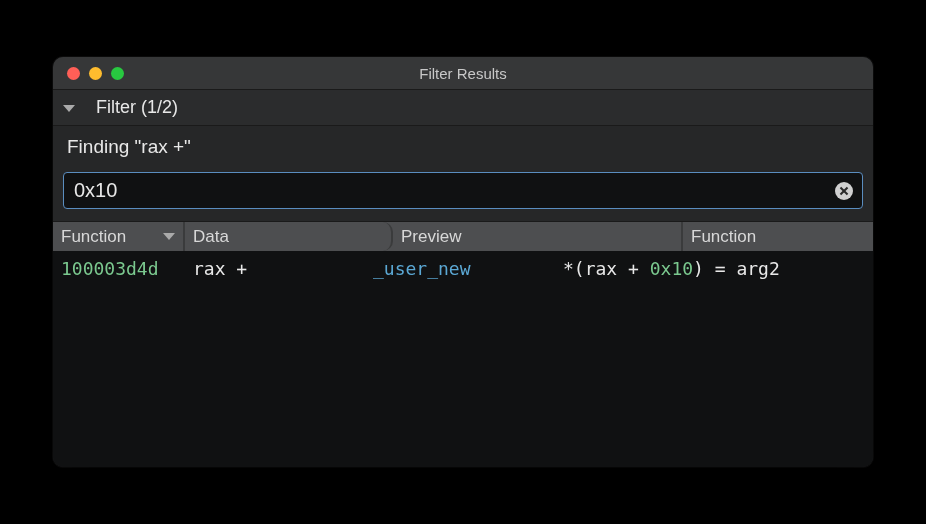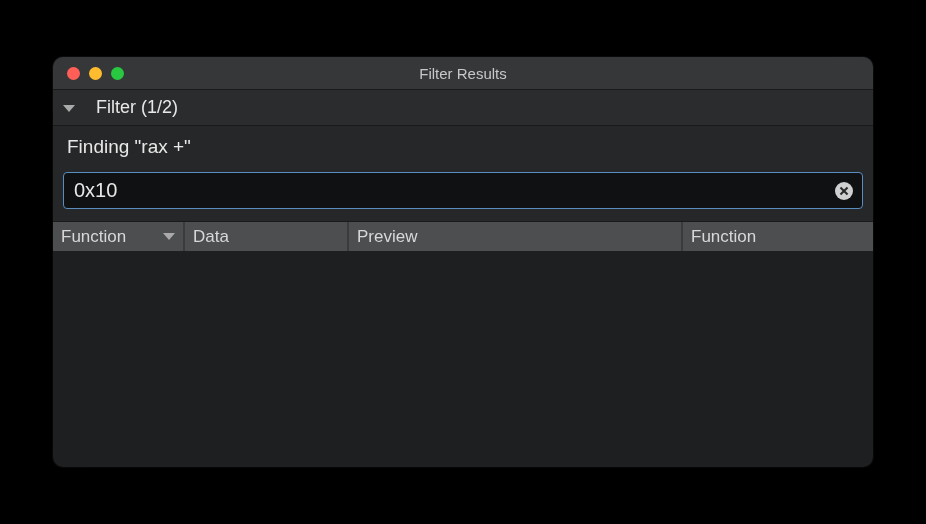--- a/index.html
+++ b/index.html
@@ -135,21 +135,21 @@
       color: #d8d8d8;
       font-size: 17px;
       display: flex;
       align-items: center;
       padding: 0 8px;
       border-right: 2px solid #3a3b3c;
       position: relative;
     }
     .th:last-child { border-right: none; }
     .th-address { width: 132px; }
-    .th-data { width: 164px; }
+    .th-data { width: 208px; border-radius: 10px; }
     .th-function { width: 190px; }
     .th-preview { flex: 1; }
     .sort-arrow {
       width: 0;
       height: 0;
       border-left: 6px solid transparent;
       border-right: 6px solid transparent;
       border-top: 7px solid #aaa;
       margin-left: auto;
     }
@@ -216,14 +216,24 @@
       <span>Data</span>
     </div>
     <div class="th th-preview">
       <span>Preview</span>
     </div>
     <div class="th th-function">
       <span>Function</span>
     </div>
   </div>
 
+  <div class="table-body">
+    <div class="row">
+      <div class="td td-address">100003d4d</div>
+      <div class="td td-data">rax +</div>
+      <div class="td td-function">_user_new</div>
+      <div class="td td-preview">
+        <span class="tok-op">*</span><span class="tok-paren">(</span><span class="tok-reg">rax</span><span class="tok-op"> + </span><span class="tok-num">0x10</span><span class="tok-paren">)</span><span class="tok-op"> = </span><span class="tok-arg">arg2</span>
+      </div>
+    </div>
+  </div>
 
 </div>
 
 </body></html>

